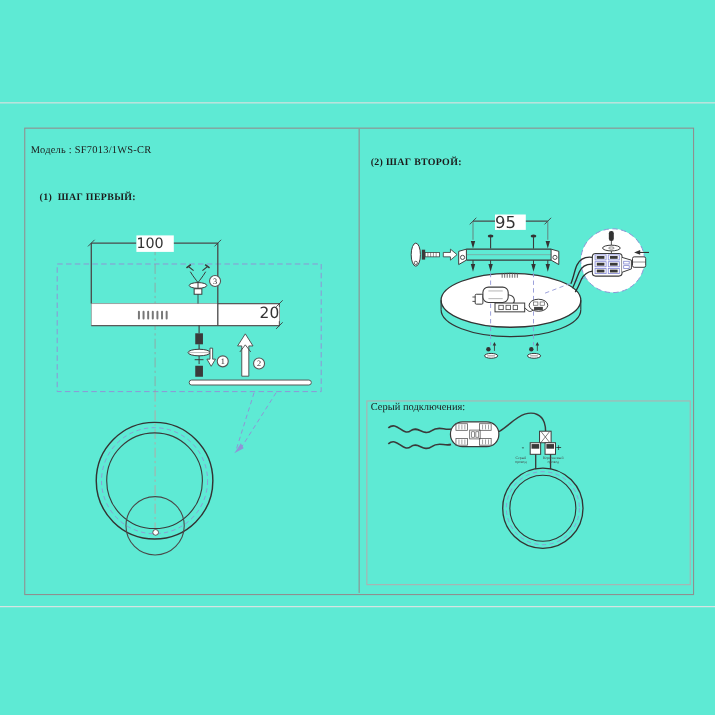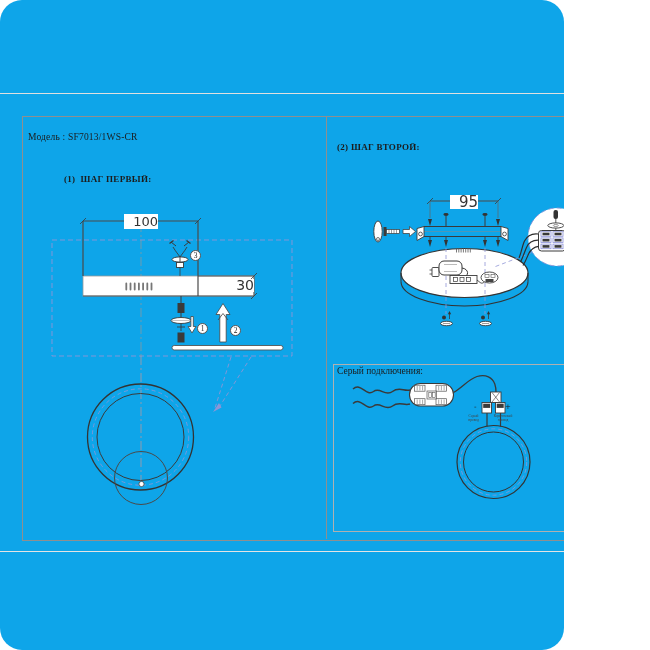--- a/index.html
+++ b/index.html
@@ -1,31 +1,31 @@
 <!DOCTYPE html>
 <html><head>
 <meta charset="utf-8">
 <style>
   html,body { margin:0; padding:0; background:#fff; }
-  .stage { position:relative; width:564px; height:650px; background:#0ea5e9;
-           font-family:"Liberation Serif", serif; overflow:hidden;border-radius:22px; }
+  .stage { position:relative; width:650px; height:650px; background:#5eead4;
+           font-family:"Liberation Serif", serif; overflow:hidden; }
   .scanline { position:absolute; left:0; width:650px; height:1px; background:#e0e0e0; }
   .outer-box { position:absolute; left:22px; top:116px; width:607px; height:423px;
                border:1px solid #8f8f8f; box-sizing:content-box; }
   .divider { position:absolute; left:326px; top:117px; width:1px; height:422px; background:#8f8f8f; }
   .schema-box { position:absolute; left:333px; top:364px; width:293px; height:166px;
                 border:1px solid #b0b0b0; }
   svg.drawing { position:absolute; left:0; top:0; }
   .label { position:absolute; color:#1c1c1c; white-space:pre; }
   .model { left:28px; top:132px; font-size:9.5px; letter-spacing:0.2px; }
-  .step1 { left:36px; top:174px; font-size:9px; font-weight:bold; letter-spacing:0.3px;margin-left:28px; }
+  .step1 { left:36px; top:174px; font-size:9px; font-weight:bold; letter-spacing:0.3px; }
   .step2 { left:337px; top:142px; font-size:9px; font-weight:bold; letter-spacing:0.3px; }
   .schema-title { left:337px; top:366px; font-size:9.5px; }
   .dim { position:absolute; font-family:"DejaVu Sans", sans-serif; color:#333;
-         background:#fff; text-align:right; }
+         background:#fff; text-align:left; }
   .dim100 { left:124px; top:214px; width:34px; font-size:13px; line-height:15px; }
   .dim40  { left:236px; top:279px; width:18px; font-size:14px; line-height:13px; }
   .dim95  { left:450px; top:195px; width:28px; font-size:15px; line-height:14px; }
   .callout { position:absolute; width:11px; height:11px; border:1px solid #555; border-radius:50%;
              background:#fff; font-size:7.5px; line-height:9px; text-align:center;
              color:#222; box-sizing:border-box; }
   .c1 { left:197px; top:323px; } .c2 { left:230px; top:325px; } .c3 { left:190px; top:250px; }
   .sign { position:absolute; font-family:"DejaVu Sans", sans-serif; font-size:7px;
           color:#222; line-height:7px; }
   .minus { left:474px; top:404px; } .plus { left:505px; top:404px; }
@@ -258,21 +258,21 @@
       </g>
     </g>
   </svg>
 
   <div class="label model">Модель : SF7013/1WS-CR</div>
   <div class="label step1">(1)  ШАГ ПЕРВЫЙ:</div>
   <div class="label step2">(2) ШАГ ВТОРОЙ:</div>
   <div class="label schema-title">Серый подключения:</div>
 
   <div class="dim dim100">100</div>
-  <div class="dim dim40">30</div>
+  <div class="dim dim40">20</div>
   <div class="dim dim95">95</div>
 
   <div class="callout c3">3</div>
   <div class="callout c1">1</div>
   <div class="callout c2">2</div>
 
   <div class="sign minus">-</div>
   <div class="sign plus">+</div>
 
   <div class="tinylabel tiny-left">

